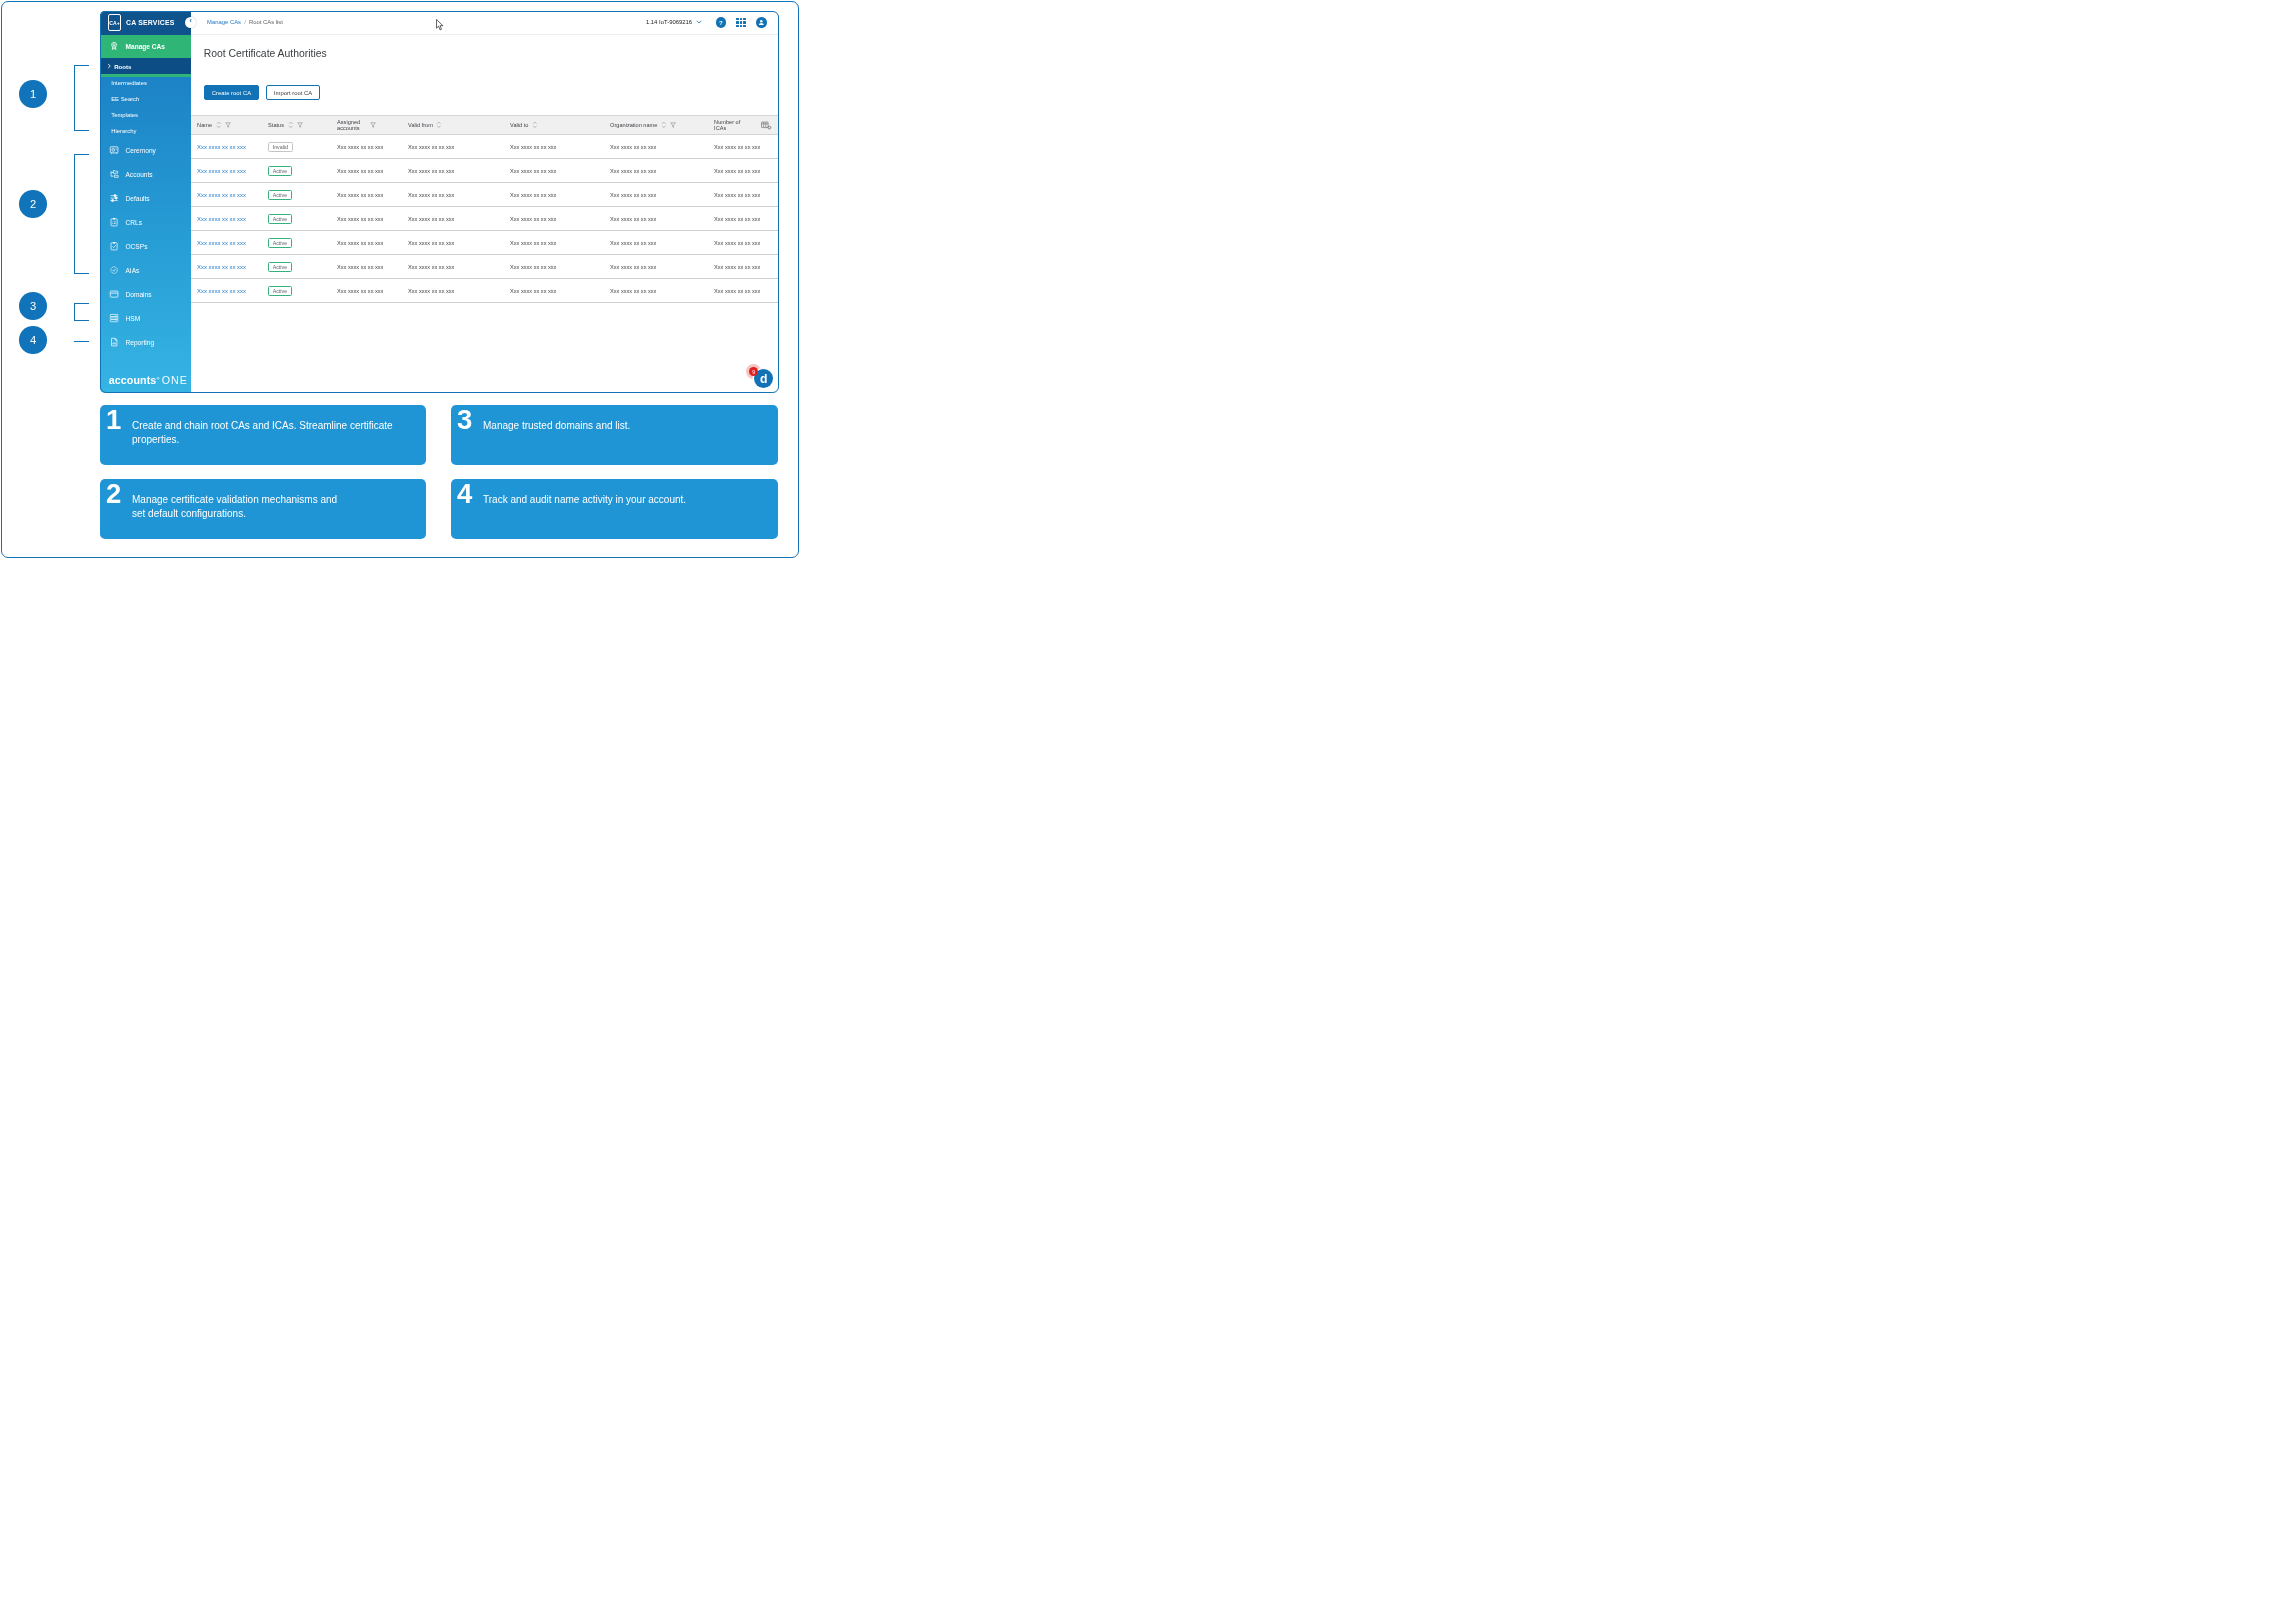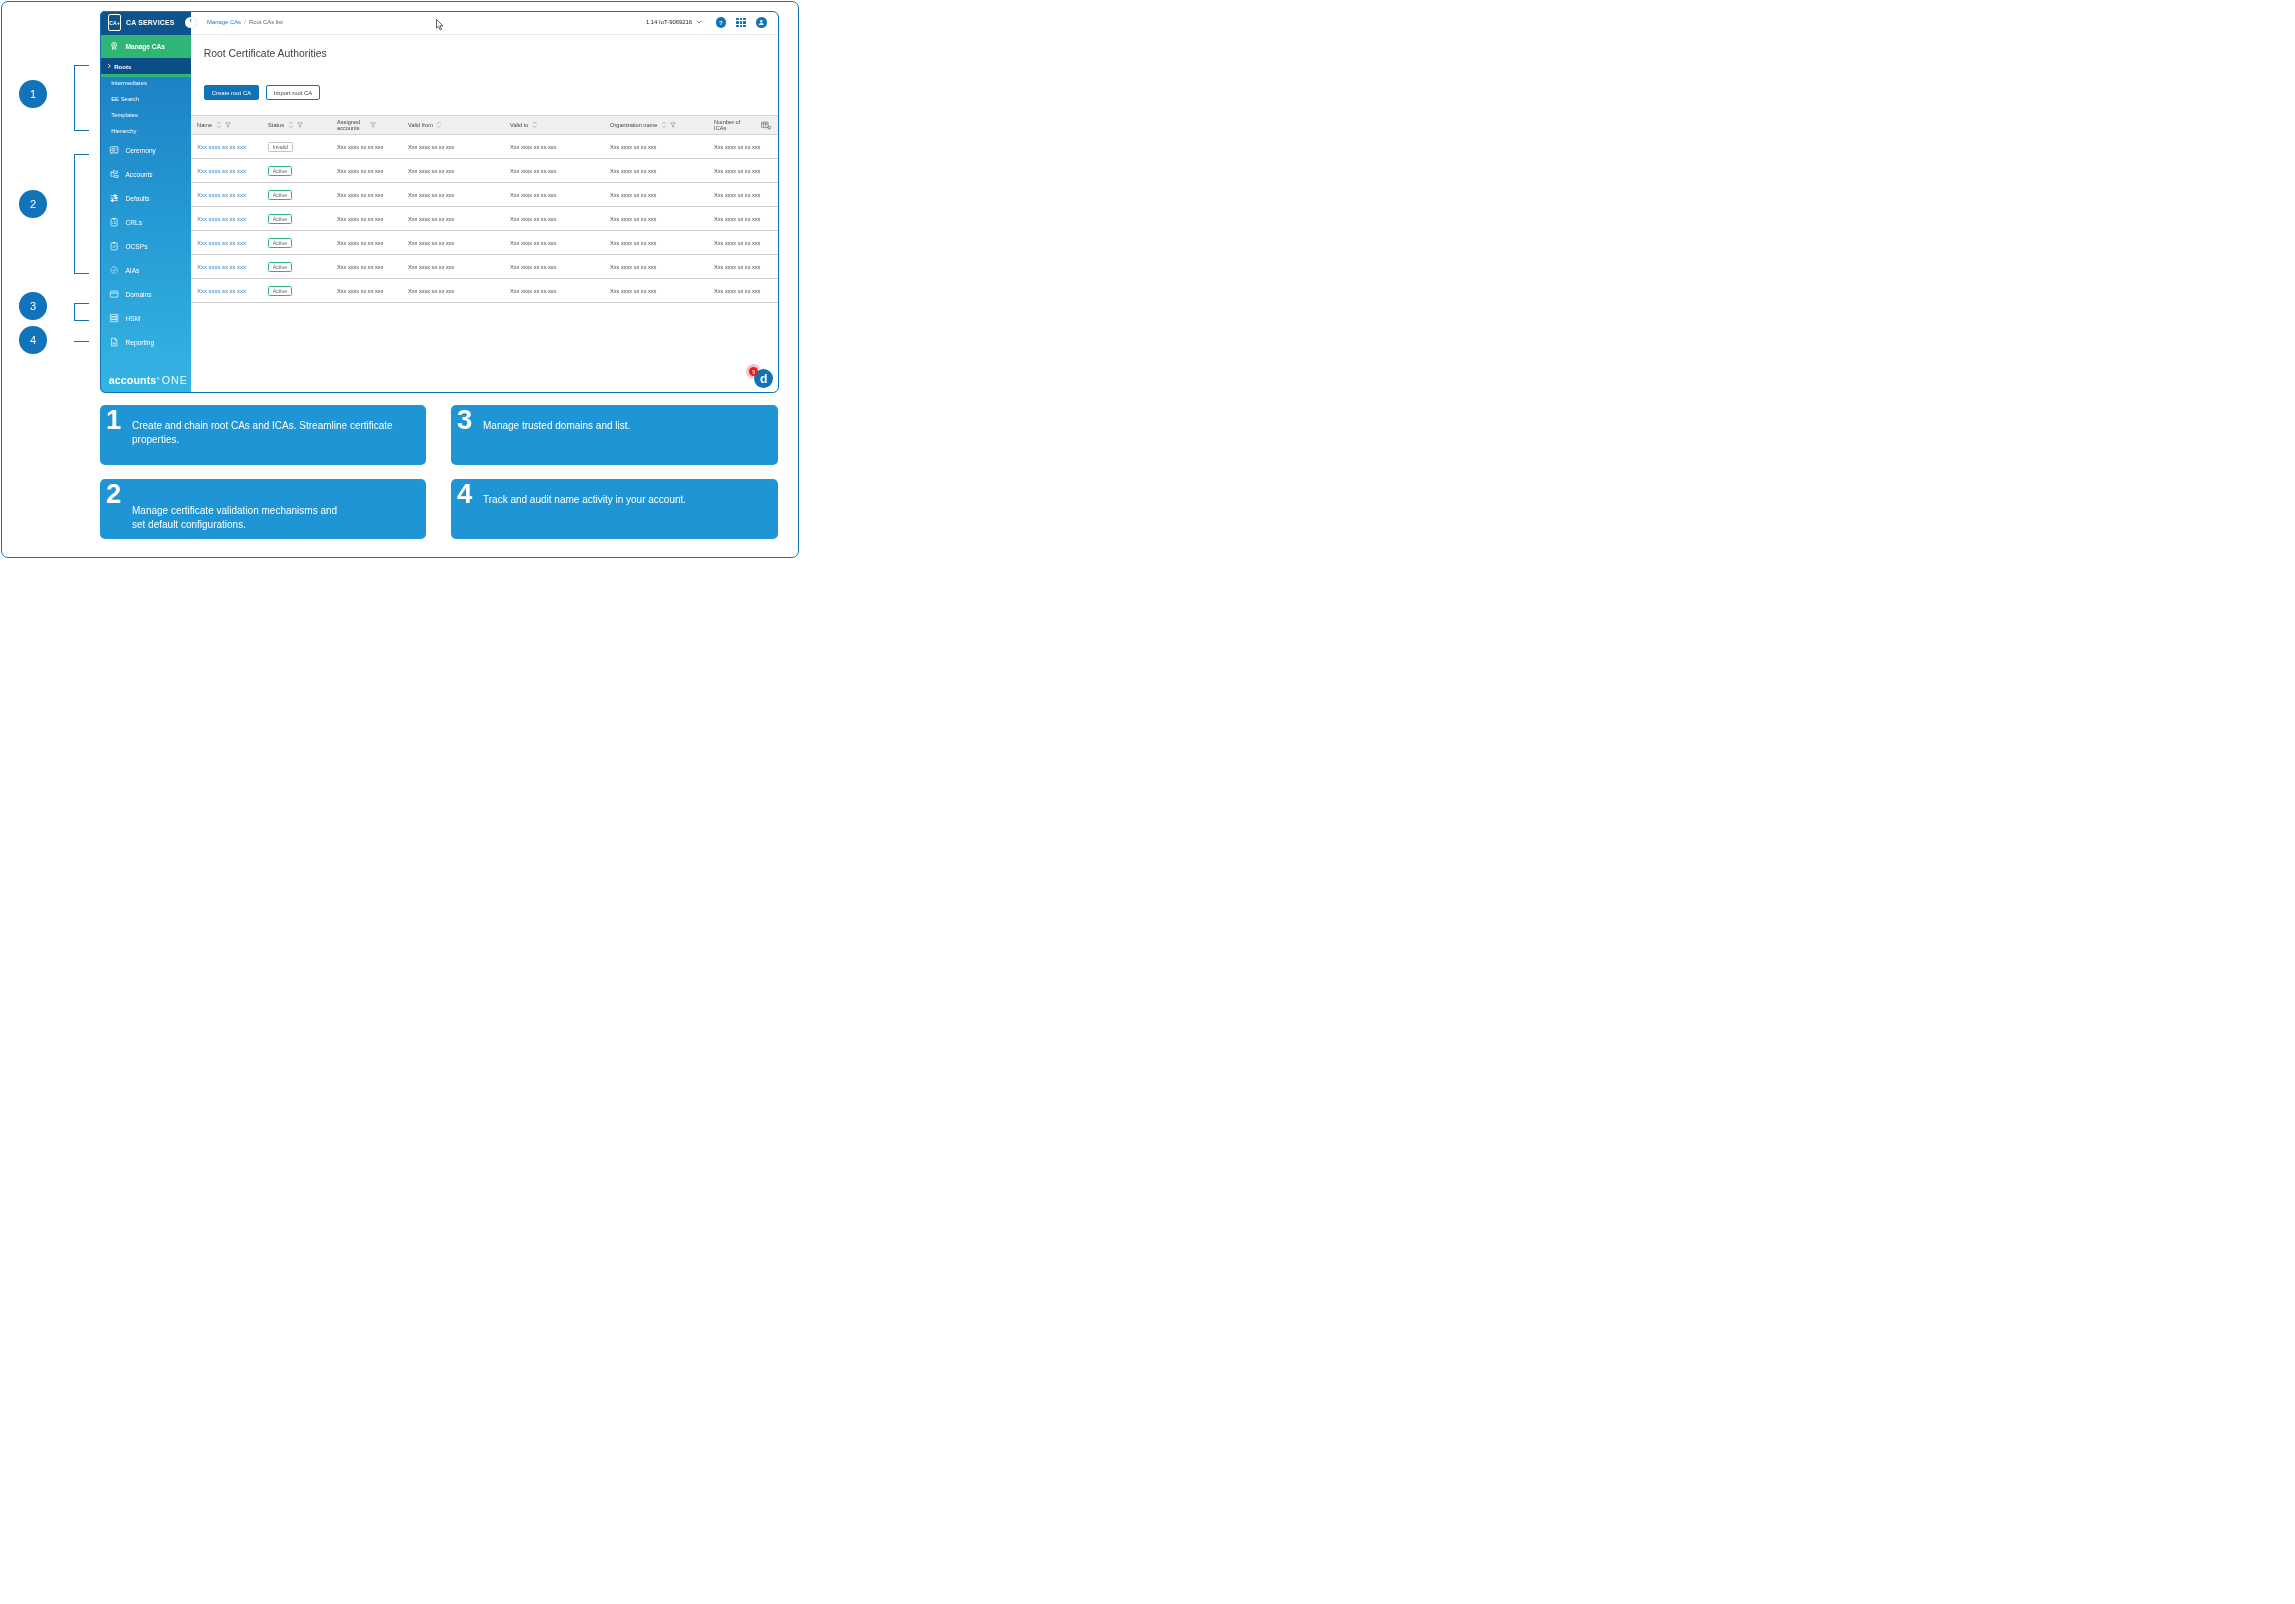--- a/index.html
+++ b/index.html
@@ -461,21 +461,21 @@
   <div class="cbox" style="left:100px;top:405px;width:326px;height:60px;">
     <div class="num">1</div>
     <div class="txt">Create and chain root CAs and ICAs. Streamline certificate properties.</div>
   </div>
   <div class="cbox" style="left:451px;top:405px;width:327px;height:60px;">
     <div class="num">3</div>
     <div class="txt">Manage trusted domains and list.</div>
   </div>
   <div class="cbox" style="left:100px;top:479px;width:326px;height:60px;">
     <div class="num">2</div>
-    <div class="txt" style="right:76px;margin-top:11px;">Manage certificate validation mechanisms and set default configurations.</div>
+    <div class="txt" style="right:76px;">Manage certificate validation mechanisms and set default configurations.</div>
   </div>
   <div class="cbox" style="left:451px;top:479px;width:327px;height:60px;">
     <div class="num">4</div>
     <div class="txt">Track and audit name activity in your account.</div>
   </div>
 
   <svg class="cursor" width="9.2" height="12.2" viewBox="0 0 18 24">
     <path d="M1,1 L1,18 L5.2,14.2 L8,21.5 L10.8,20.3 L8,13.2 L13.5,13.2 Z" fill="#fff" stroke="#111" stroke-width="1.3"></path>
   </svg>
 </div>

